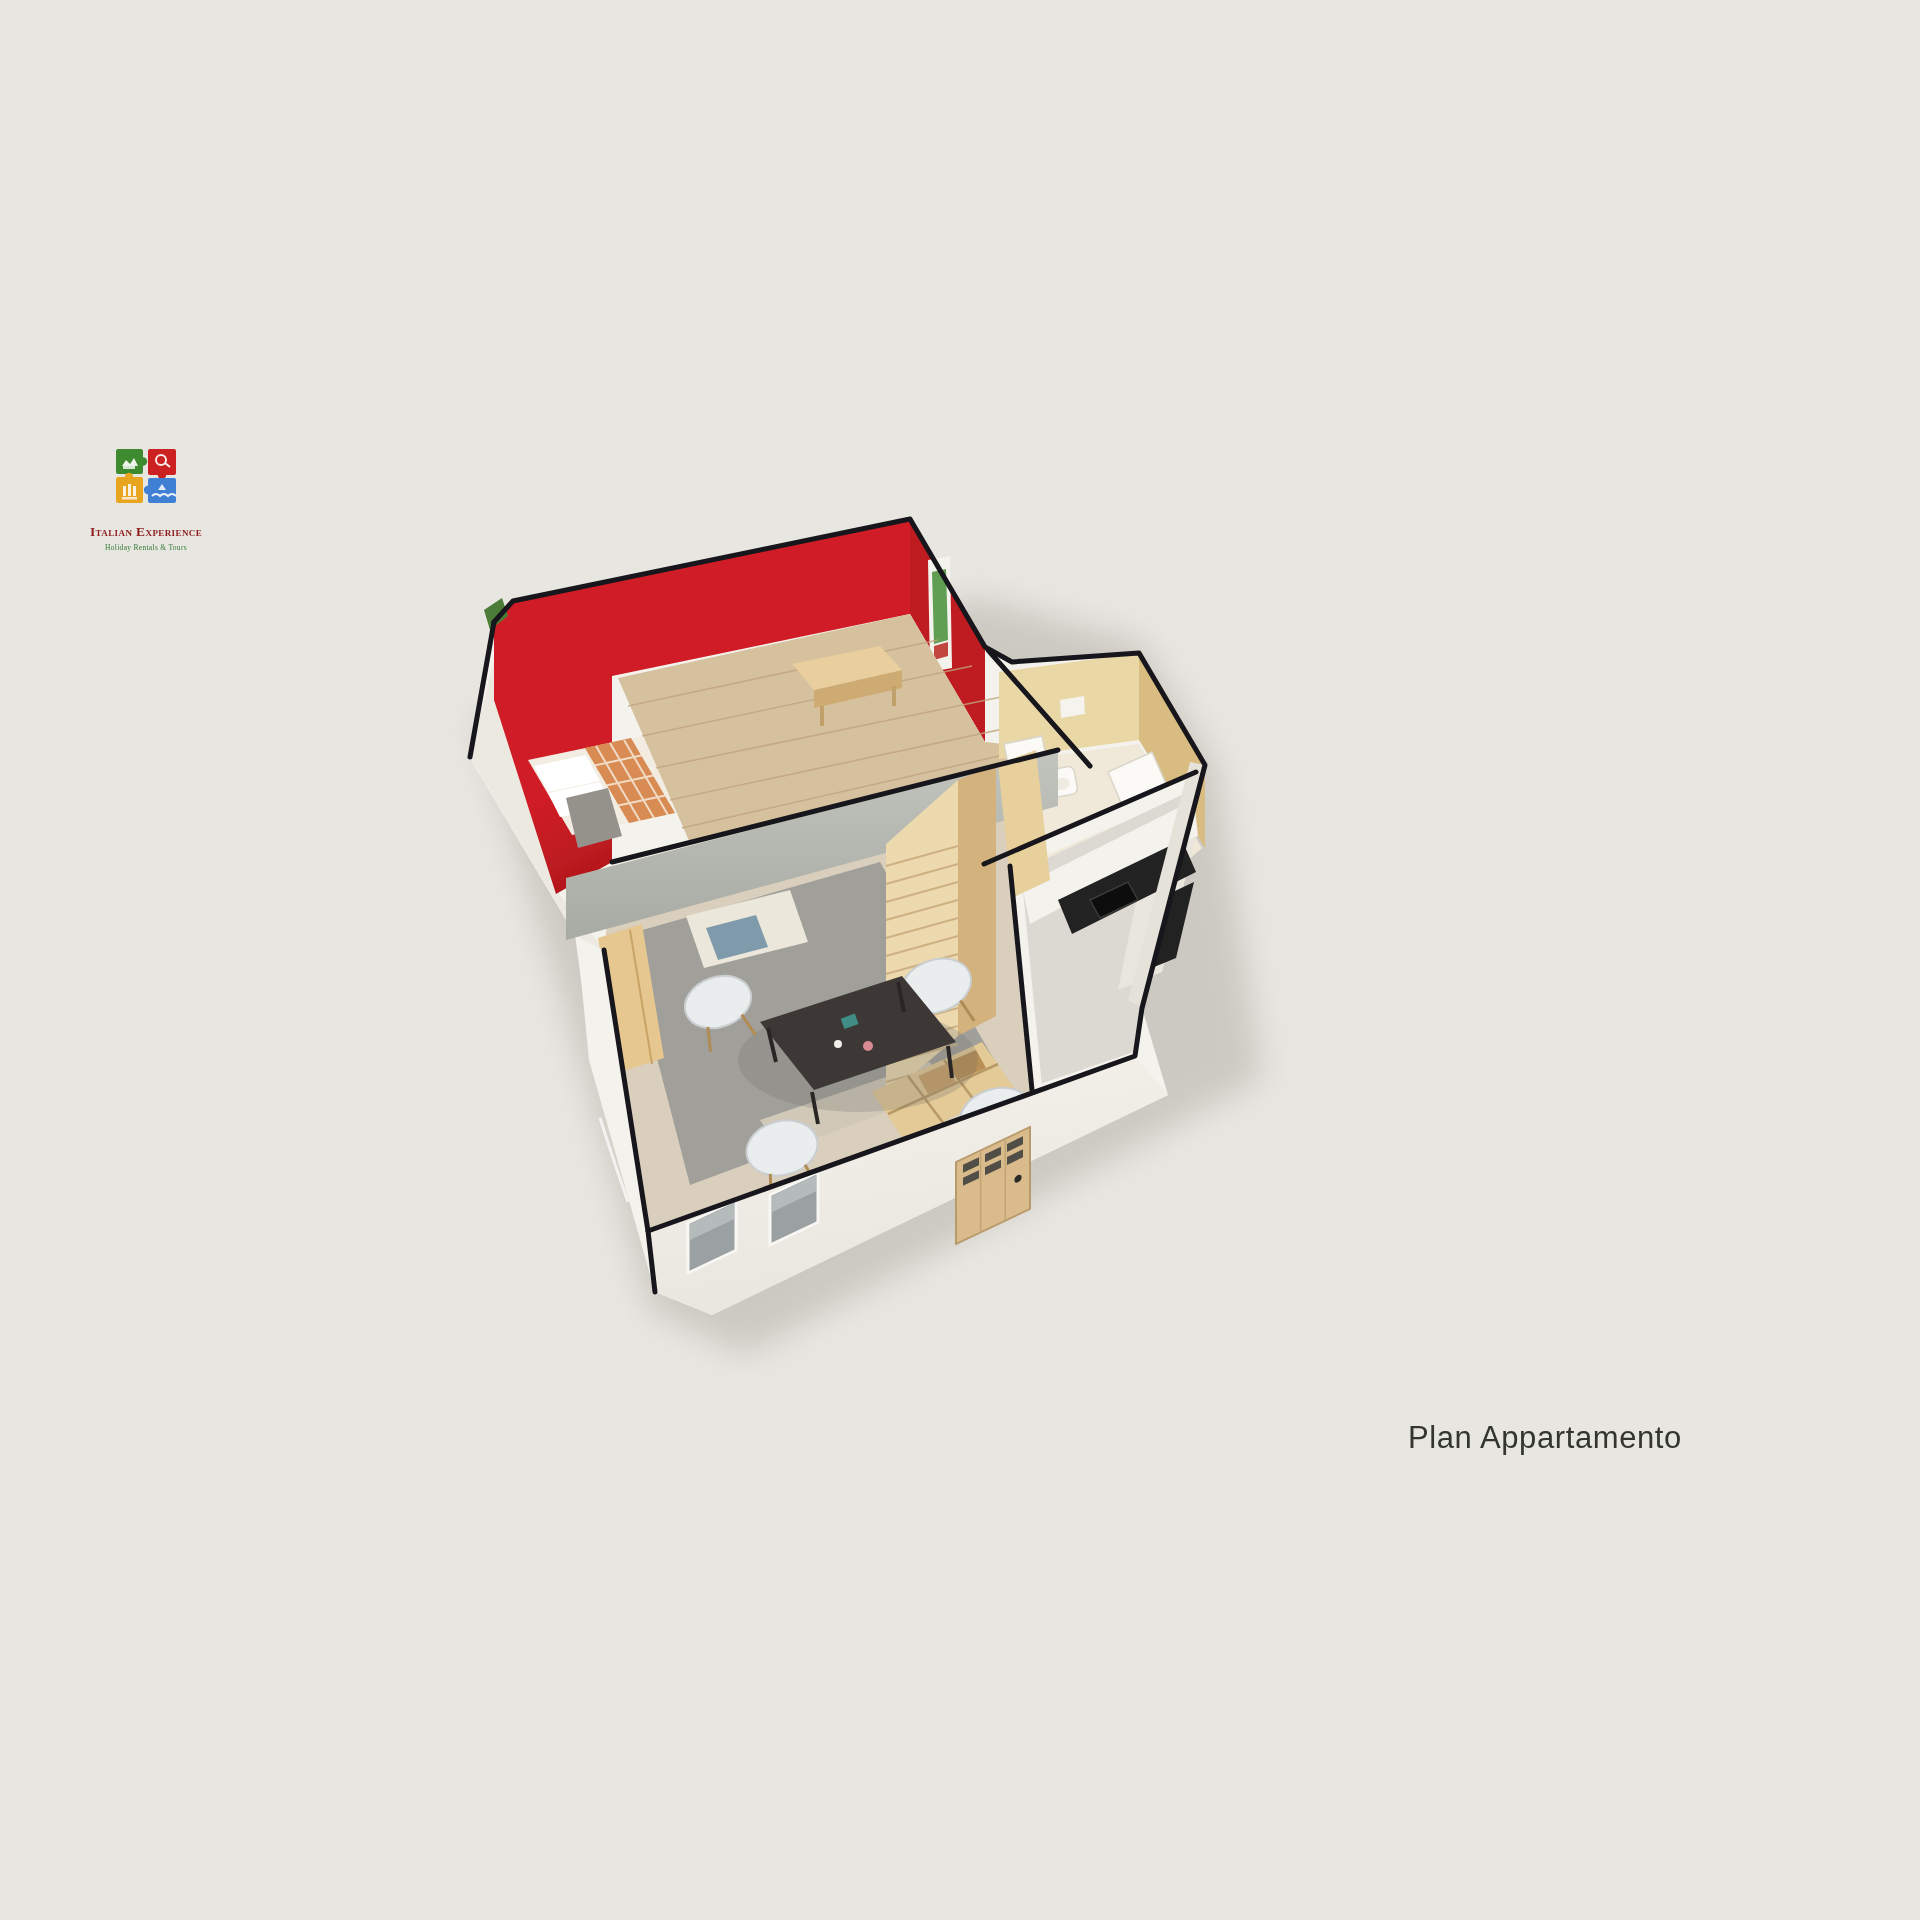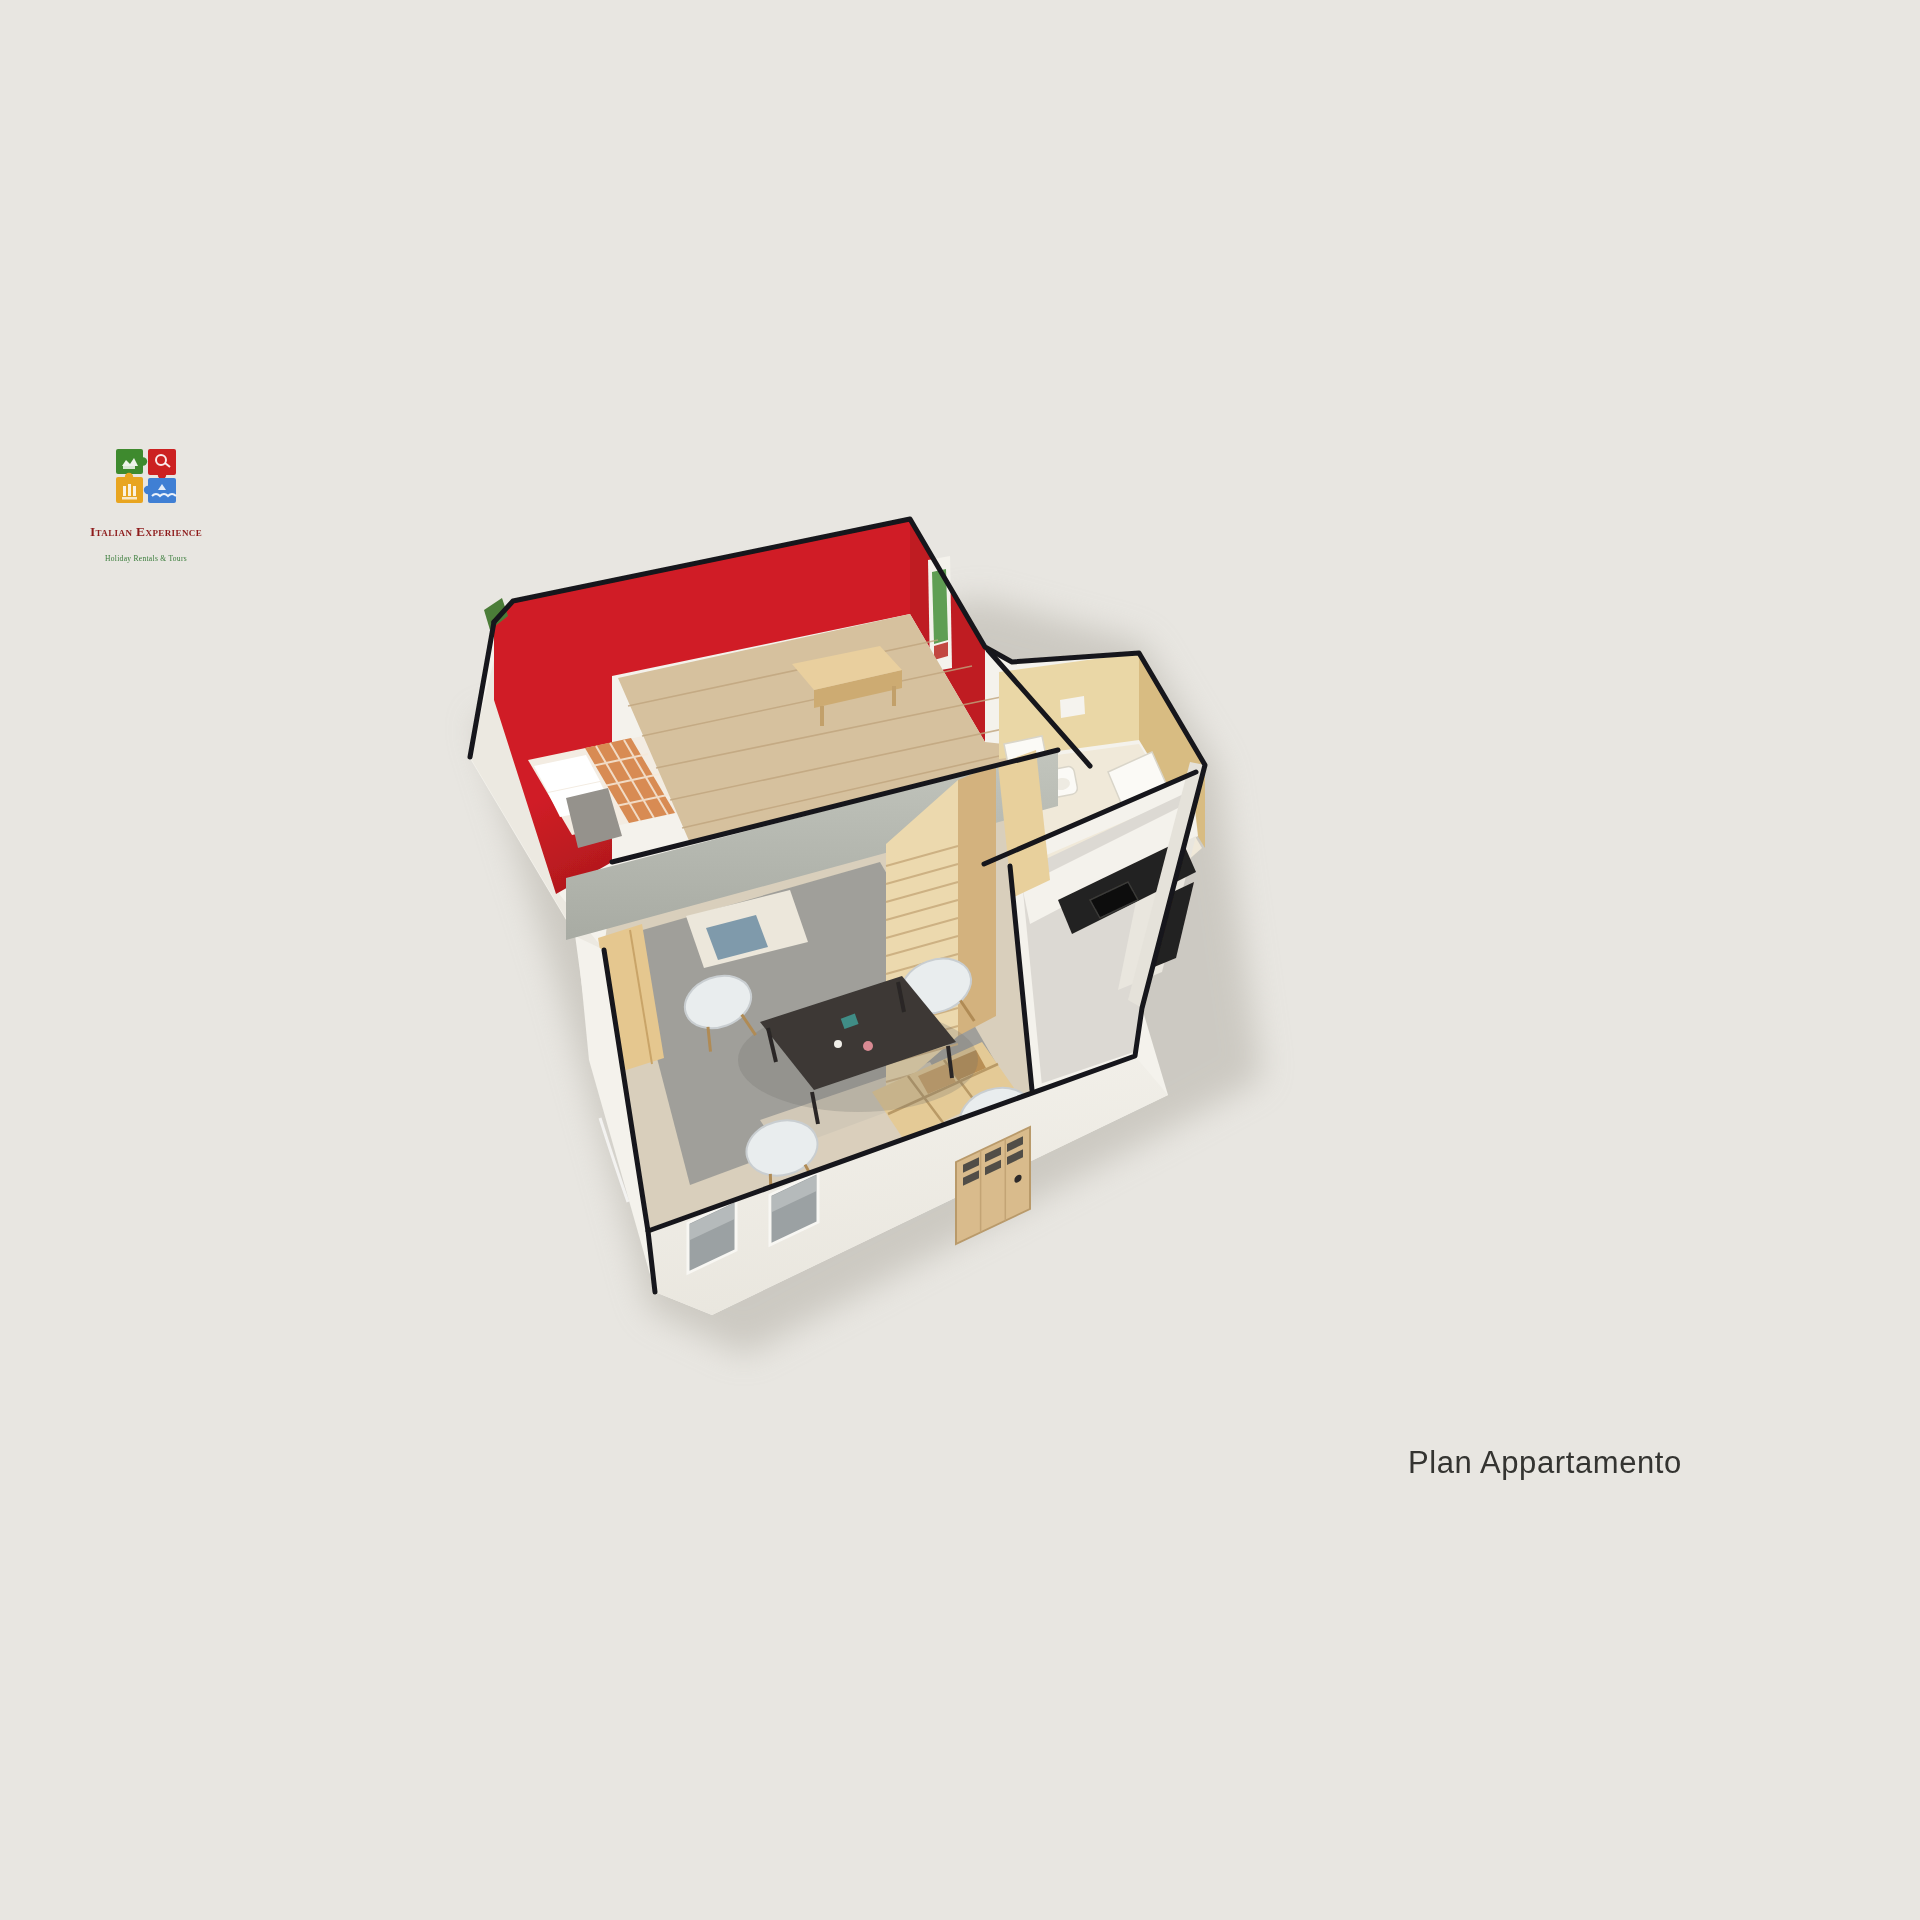--- a/index.html
+++ b/index.html
@@ -11,29 +11,28 @@
   .stage{position:absolute;inset:0;}
   
   .logo{position:absolute;left:84px;top:446px;width:124px;text-align:center;}
   .logo-mark{display:block;margin:0 auto;width:64px;height:60px;}
   .logo-brand{
     margin-top:18px;font-family:"Liberation Serif",serif;font-variant:small-caps;
     font-weight:700;font-size:13.5px;letter-spacing:.4px;color:var(--brand-red,#8e1c1c);
     white-space:nowrap;
   }
   .logo-tagline{
-    margin-top:14px;font-family:"Liberation Serif",serif;font-size:7.5px;
+    margin-top:3px;font-family:"Liberation Serif",serif;font-size:7.5px;
     letter-spacing:.3px;color:var(--tagline-green,#357a36);white-space:nowrap;
   }
   
   .caption{
     position:absolute;left:1408px;top:1420px;
     font-size:31px;font-weight:500;letter-spacing:.6px;
     color:var(--caption-ink,#343431);
-    margin-top:25px;
   }
   
   .plan-svg{position:absolute;left:0;top:0;width:1920px;height:1920px;}
 </style>
 </head>
 <body>
 
 <div class="stage">
 
   <svg class="plan-svg" viewBox="0 0 1920 1920" aria-hidden="true">

